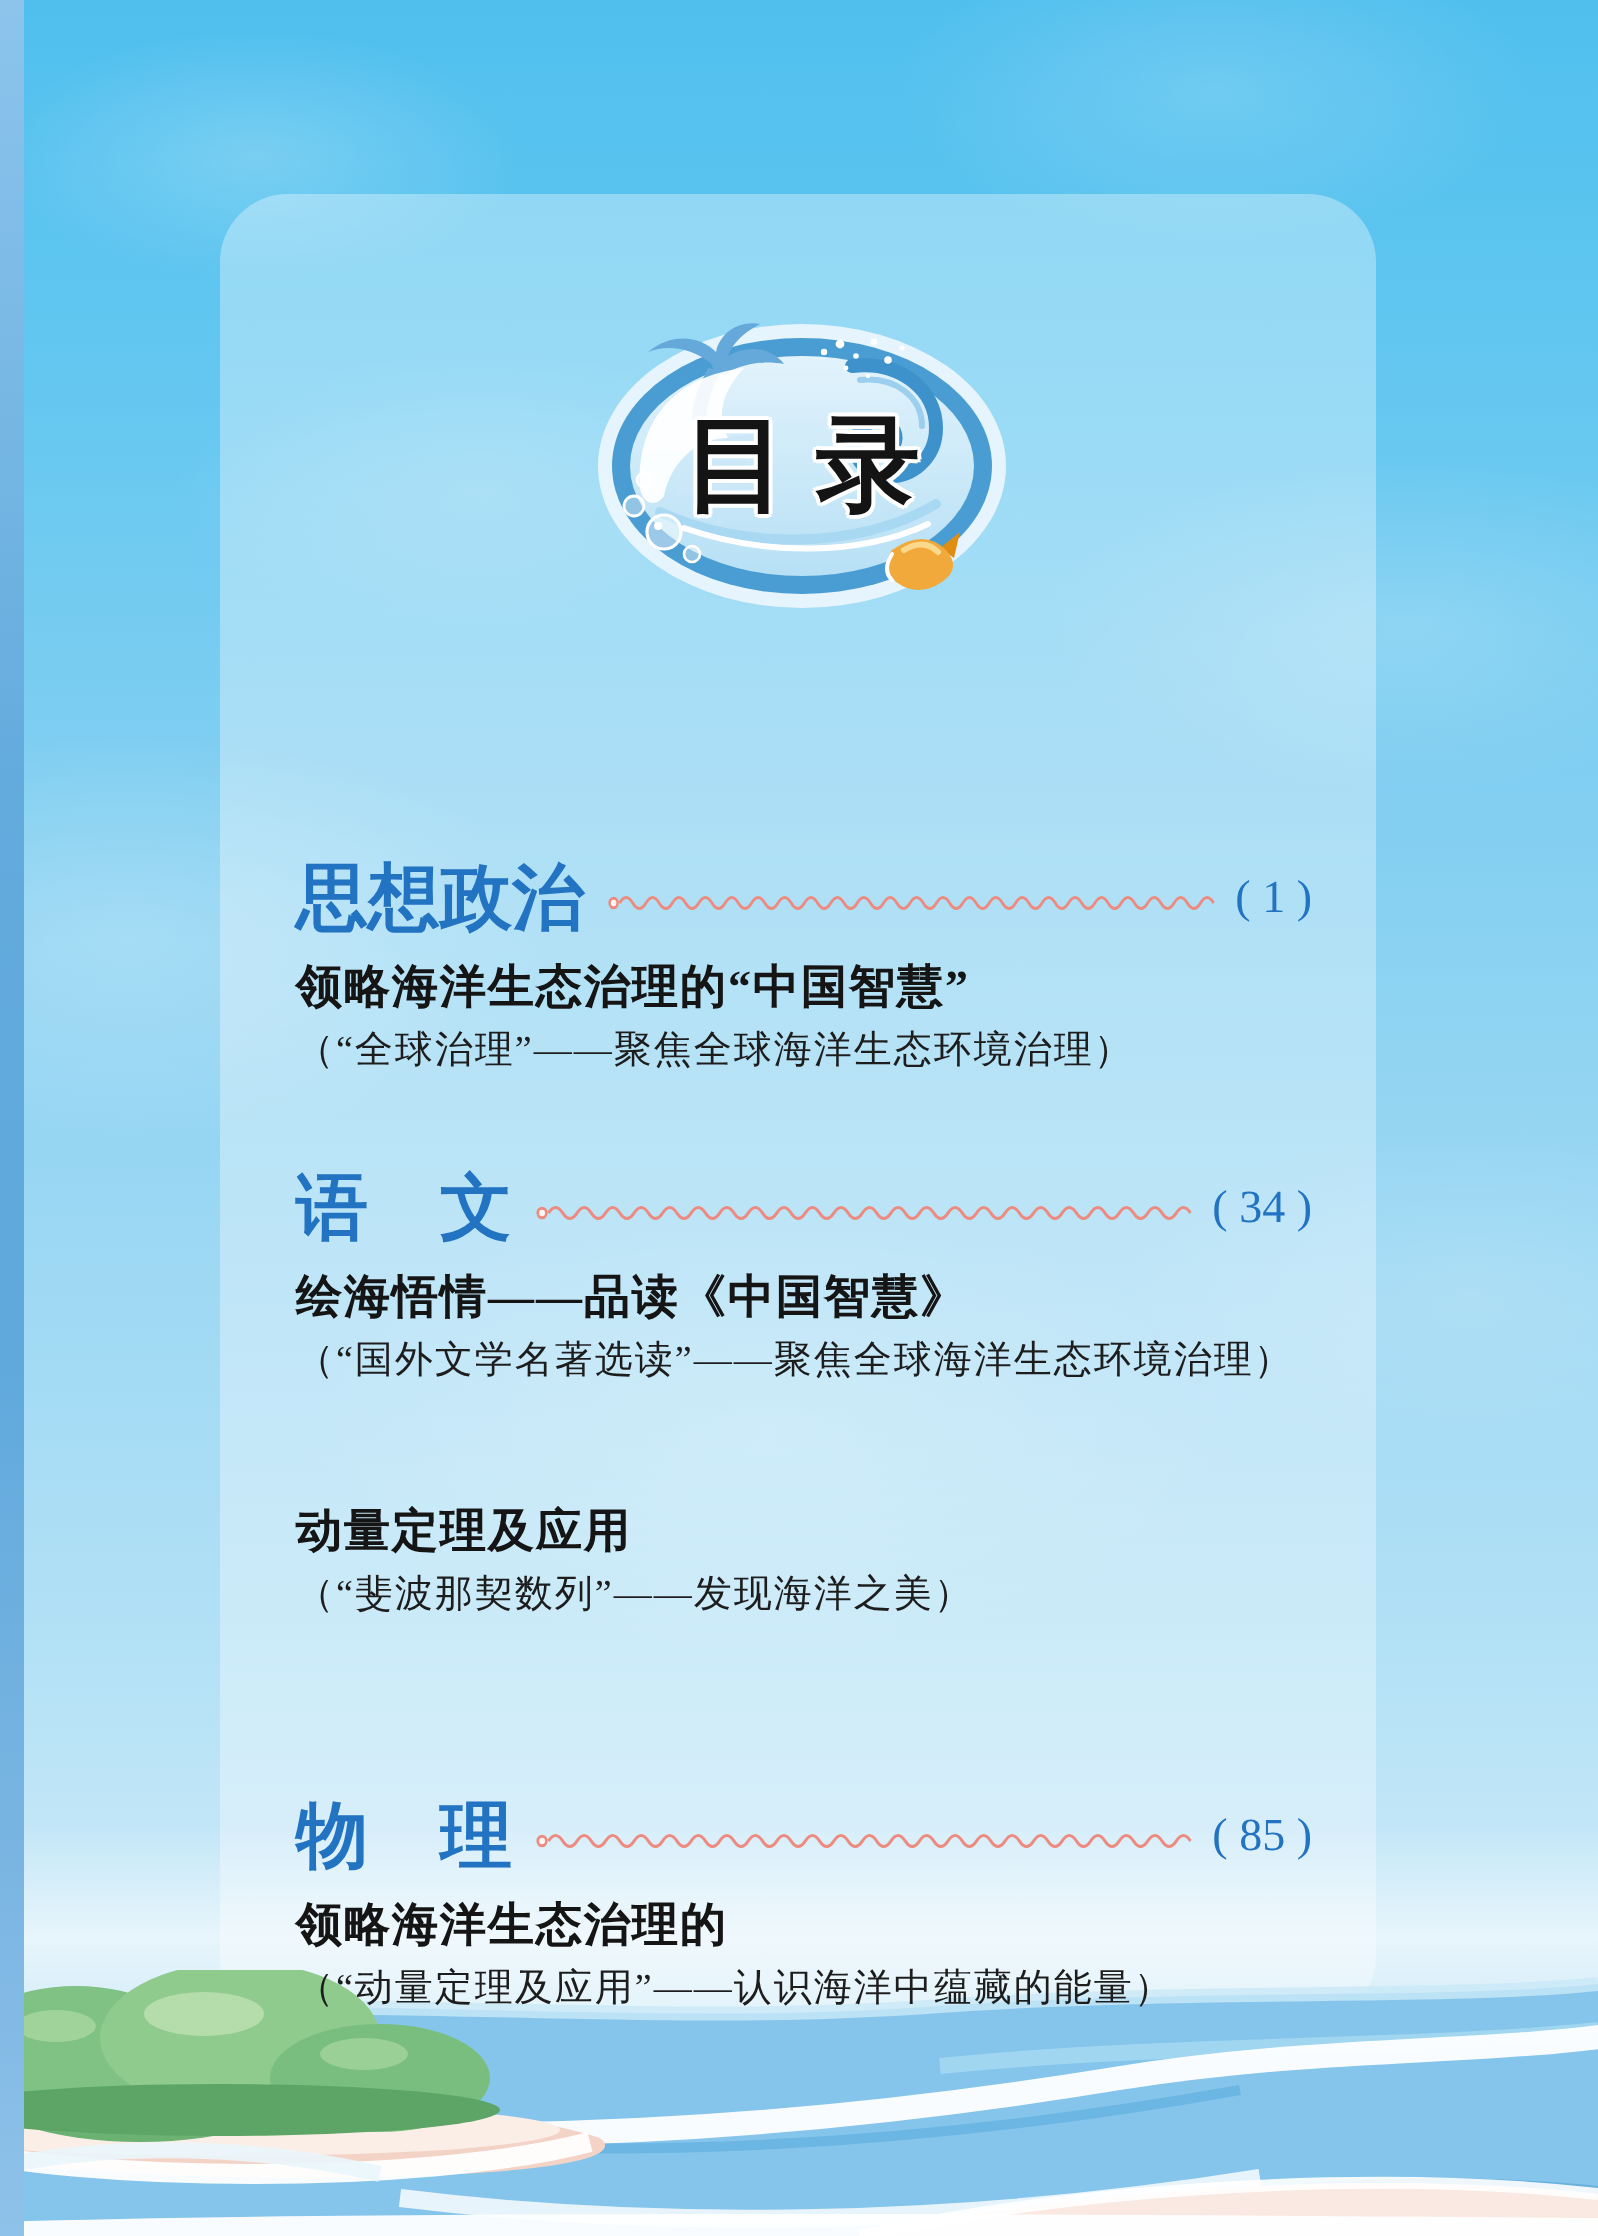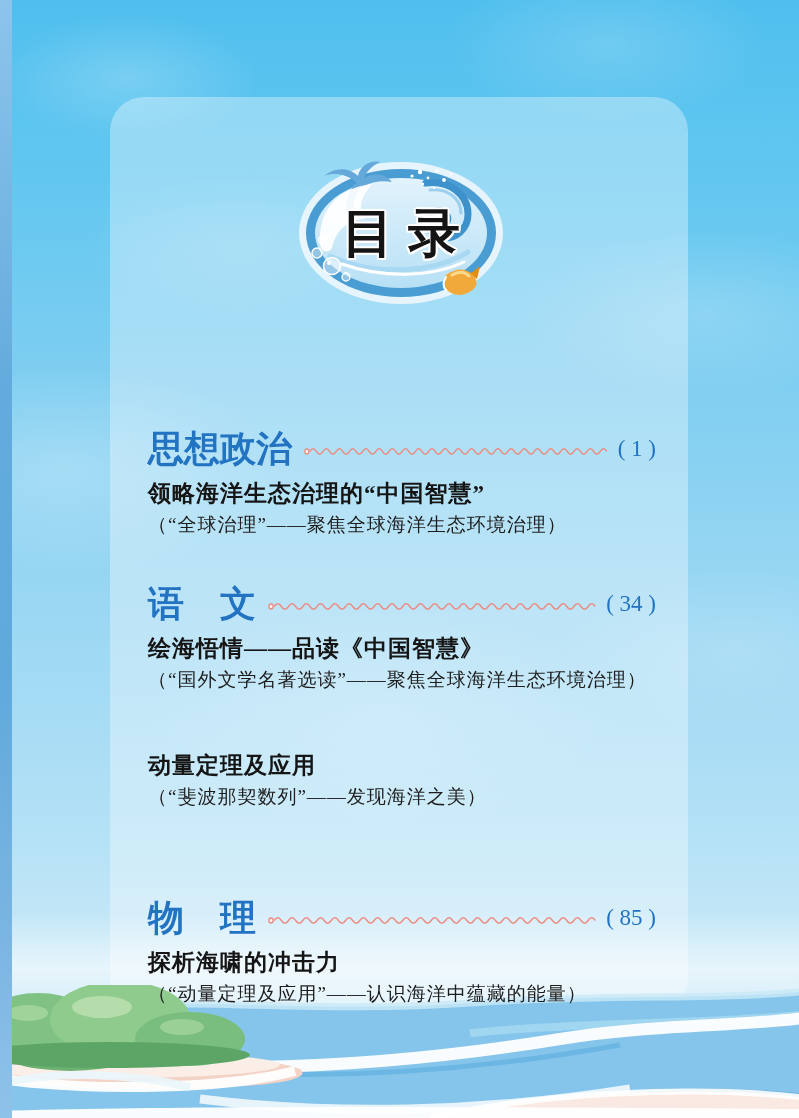--- a/index.html
+++ b/index.html
@@ -204,20 +204,20 @@
       <div class="sec-head">
         <span class="subject">物　理</span>
         <span class="leader">
           <svg viewBox="0 0 368 11" preserveAspectRatio="none">
             <circle cx="3.4" cy="5.5" r="2.4" fill="#fef7f5" stroke="#ed8b80" stroke-width="1.5"></circle>
             <path d="M7,5.5 q4,-5.5 8,0 t8,0 t8,0 t8,0 t8,0 t8,0 t8,0 t8,0 t8,0 t8,0 t8,0 t8,0 t8,0 t8,0 t8,0 t8,0 t8,0 t8,0 t8,0 t8,0 t8,0 t8,0 t8,0 t8,0 t8,0 t8,0 t8,0 t8,0 t8,0 t8,0 t8,0 t8,0 t8,0 t8,0 t8,0 t8,0 t8,0 t8,0 t8,0 t8,0 t8,0 t8,0 t8,0 t8,0 t8,0" fill="none" stroke="#ed8b80" stroke-width="1.6"></path>
           </svg>
         </span>
         <span class="pagenum">( 85 )</span>
       </div>
-      <div class="sec-title">探析海啸的冲击力</div>
+      <div class="sec-title">领略海洋生态治理的</div>
       <div class="sec-sub">（“动量定理及应用”——认识海洋中蕴藏的能量）</div>
     </div>
 
   </div>
 
   <div class="left-strip"></div>
 </div>
 
 </body></html>

